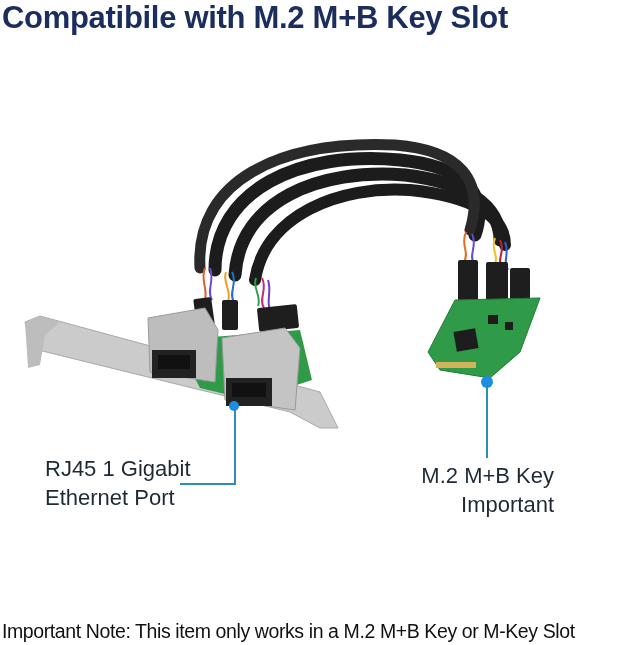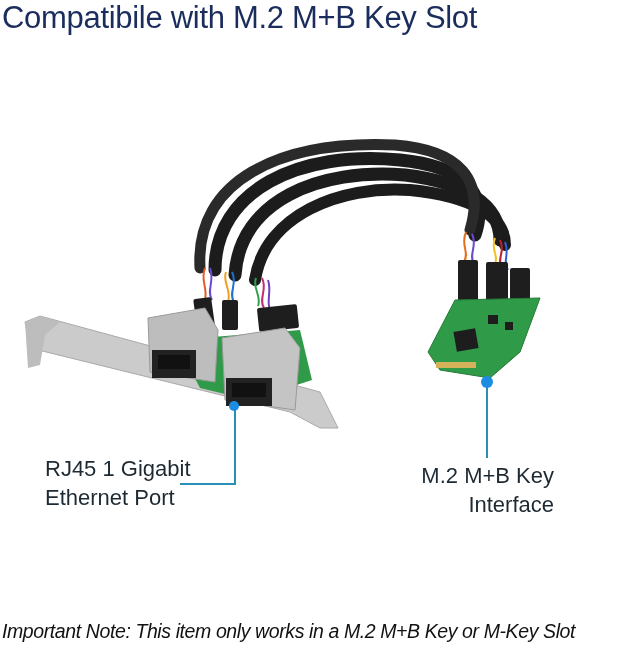--- a/index.html
+++ b/index.html
@@ -1,22 +1,22 @@
 <!DOCTYPE html>
 <html><head>
 <meta charset="utf-8">
 <style>
   html, body { margin: 0; padding: 0; background: #ffffff; }
   body { width: 640px; height: 645px; position: relative; overflow: hidden; font-family: "Liberation Sans", "DejaVu Sans", sans-serif; }
-  .title { position: absolute; left: 2px; top: 0px; font-size: 31px; font-weight: normal; color: #1b2d5c; letter-spacing: -0.3px; white-space: nowrap; line-height: 36px; }
+  .title { position: absolute; left: 2px; top: 0px; font-size: 31px; font-weight: bold; color: #1b2d5c; letter-spacing: -0.3px; white-space: nowrap; line-height: 36px; }
   .product { position: absolute; left: 0; top: 0; width: 640px; height: 645px; }
   .label { position: absolute; color: #1e2a33; font-size: 22px; line-height: 29px; white-space: nowrap; }
   .label-left { left: 29px; top: 454px; margin-left: 16px; }
   .label-right { left: 418px; top: 461px; text-align: right; width: 136px; }
-  .note { position: absolute; left: 2px; top: 620px; font-size: 19.5px; color: #111; white-space: nowrap; letter-spacing: -0.4px; font-style: italic; }
+  .note { position: absolute; left: 2px; top: 620px; font-size: 19.5px; color: #111; white-space: nowrap; letter-spacing: -0.4px; }
 </style>
 </head>
 <body>
 
 <div class="title">Compatibile with M.2 M+B Key Slot</div>
 
 <svg class="product" viewBox="0 0 640 645" xmlns="http://www.w3.org/2000/svg">
 
   <g fill="none" stroke="#1c1c1c" stroke-linecap="round">
     <path d="M215,270 C215,190 300,150 400,160 C460,166 490,190 475,235" stroke-width="13"></path>
@@ -90,16 +90,16 @@
   <circle cx="487" cy="382" r="6" fill="#1c8de0"></circle>
 </svg>
 
 <div class="label label-left">
   <div>RJ45 1 Gigabit</div>
   <div>Ethernet Port</div>
 </div>
 
 <div class="label label-right">
   <div>M.2 M+B Key</div>
-  <div>Interface</div>
+  <div>Important</div>
 </div>
 
 <div class="note">Important Note: This item only works in a M.2 M+B Key or M-Key Slot</div>
 
 </body></html>

